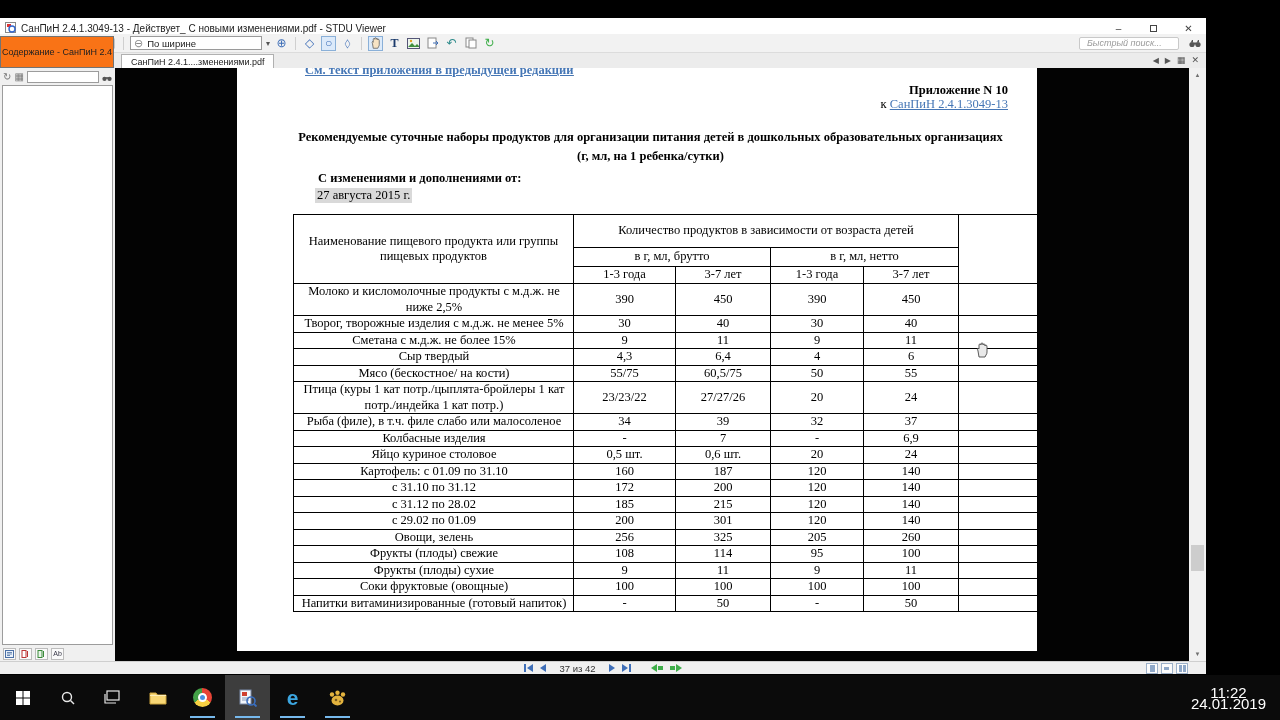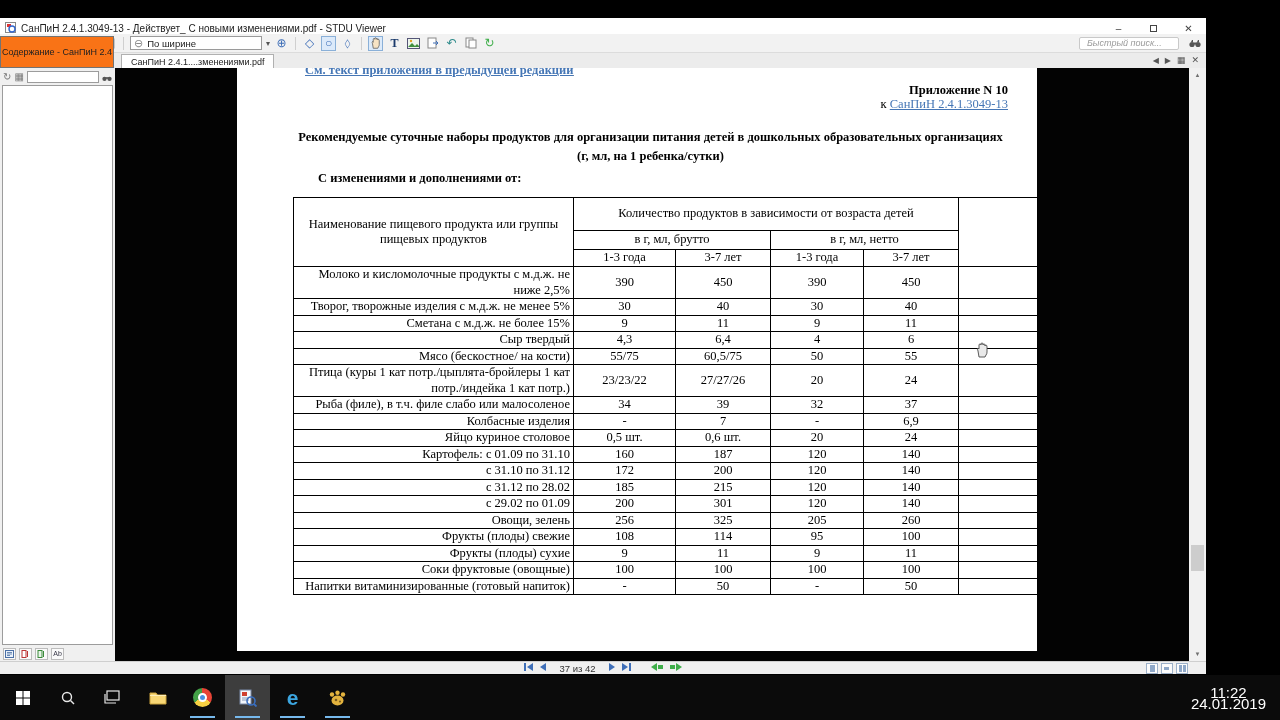--- a/index.html
+++ b/index.html
@@ -50,34 +50,34 @@
   .annex-line1 { font-weight:bold; }
   .doc-title { margin-top:17px; padding:0 29px 0 56px; text-align:center; font-weight:bold; line-height:19px; }
   .amendments { margin:5px 0 0 81px; font-weight:bold; }
   .amend-date { display:inline-block; margin:2px 0 0 78px; background:#d9d9d9; padding:0 2px; }
 
   table.doc-table { margin:11px 0 0 56px; width:744px; border-collapse:collapse; table-layout:fixed; font-size:12.5px; line-height:15.5px; }
   .doc-table th, .doc-table td { border:1px solid #000; font-weight:normal; padding:0 3px; vertical-align:middle; }
   .doc-table .hrow1 th { height:33px; text-align:center; }
   .doc-table .hrow2 th { height:19px; text-align:center; }
   .doc-table .hrow3 th { height:17px; }
-  .doc-table td.name-cell { text-align:right; padding-left:4px;margin-top:48px; }
+  .doc-table td.name-cell { text-align:center; padding-left:4px;margin-top:48px; }
   .doc-table td.val-cell { text-align:center; }
   .doc-table td { height:16px; }
 
   .hand-cursor { position:absolute; left:860px; top:274px; }
 
   
   .vscroll { width:17px; background:#f1f1f1; position:relative; }
   .vs-arrow { position:absolute; left:0; width:17px; height:14px; display:flex; align-items:center; justify-content:center; font-size:6px; color:#707070; background:#f1f1f1; }
   .vs-thumb { position:absolute; left:2px; right:2px; top:477px; height:26px; background:#cdcdcd; }
 
   
   .bottombar { height:13px; background:#f0f0f0; border-top:1px solid #cfcfcf; display:flex; align-items:center; justify-content:center; position:relative; font-size:9.5px; color:#333; }
-  .page-nav { display:flex; align-items:flex-start; gap:7px; }
+  .page-nav { display:flex; align-items:center; gap:7px; }
   .nav-btn { display:flex; align-items:center; gap:1px; }
   .tri-r { width:0; height:0; border-style:solid; border-width:4px 0 4px 6px; border-color:transparent transparent transparent #3f6fb8; }
   .tri-l { width:0; height:0; border-style:solid; border-width:4px 6px 4px 0; border-color:transparent #3f6fb8 transparent transparent; }
   .nav-bar { width:2px; height:8px; background:#3f6fb8; }
   .g .tri-r { border-left-color:#3fae4a; } .g .tri-l { border-right-color:#3fae4a; }
   .g .stem { width:5px; height:4px; background:#3fae4a; }
   .page-indicator { margin:0 6px; }
   .view-modes { position:absolute; right:18px; display:flex; gap:3px; }
   .vm-btn { width:12px; height:11px; border:1px solid #9cb0c8; background:#fcfcfc; display:flex; align-items:center; justify-content:center; gap:1px; }
   .vm-btn i { display:block; background:#8fa8c8; }
@@ -261,20 +261,21 @@
 
       <div class="docarea">
         <div class="page">
           <div class="top-link"><a class="doclink">См. текст приложения в предыдущей редакции</a></div>
           <div class="annex">
             <div class="annex-line1">Приложение N 10</div>
             <div><span>к </span><a class="doclink">СанПиН 2.4.1.3049-13</a></div>
           </div>
           <div class="doc-title">Рекомендуемые суточные наборы продуктов для организации питания детей в дошкольных образовательных организациях (г, мл, на 1 ребенка/сутки)</div>
           <div class="amendments">С изменениями и дополнениями от:</div>
+          <div><span class="amend-date">27 августа 2015 г.</span></div>
 
           <table class="doc-table">
             <colgroup>
               <col style="width:280px">
                 <col style="width:102px">
                 <col style="width:95px">
                 <col style="width:93px">
                 <col style="width:95px">
                 <col style="width:79px">
             </colgroup>

